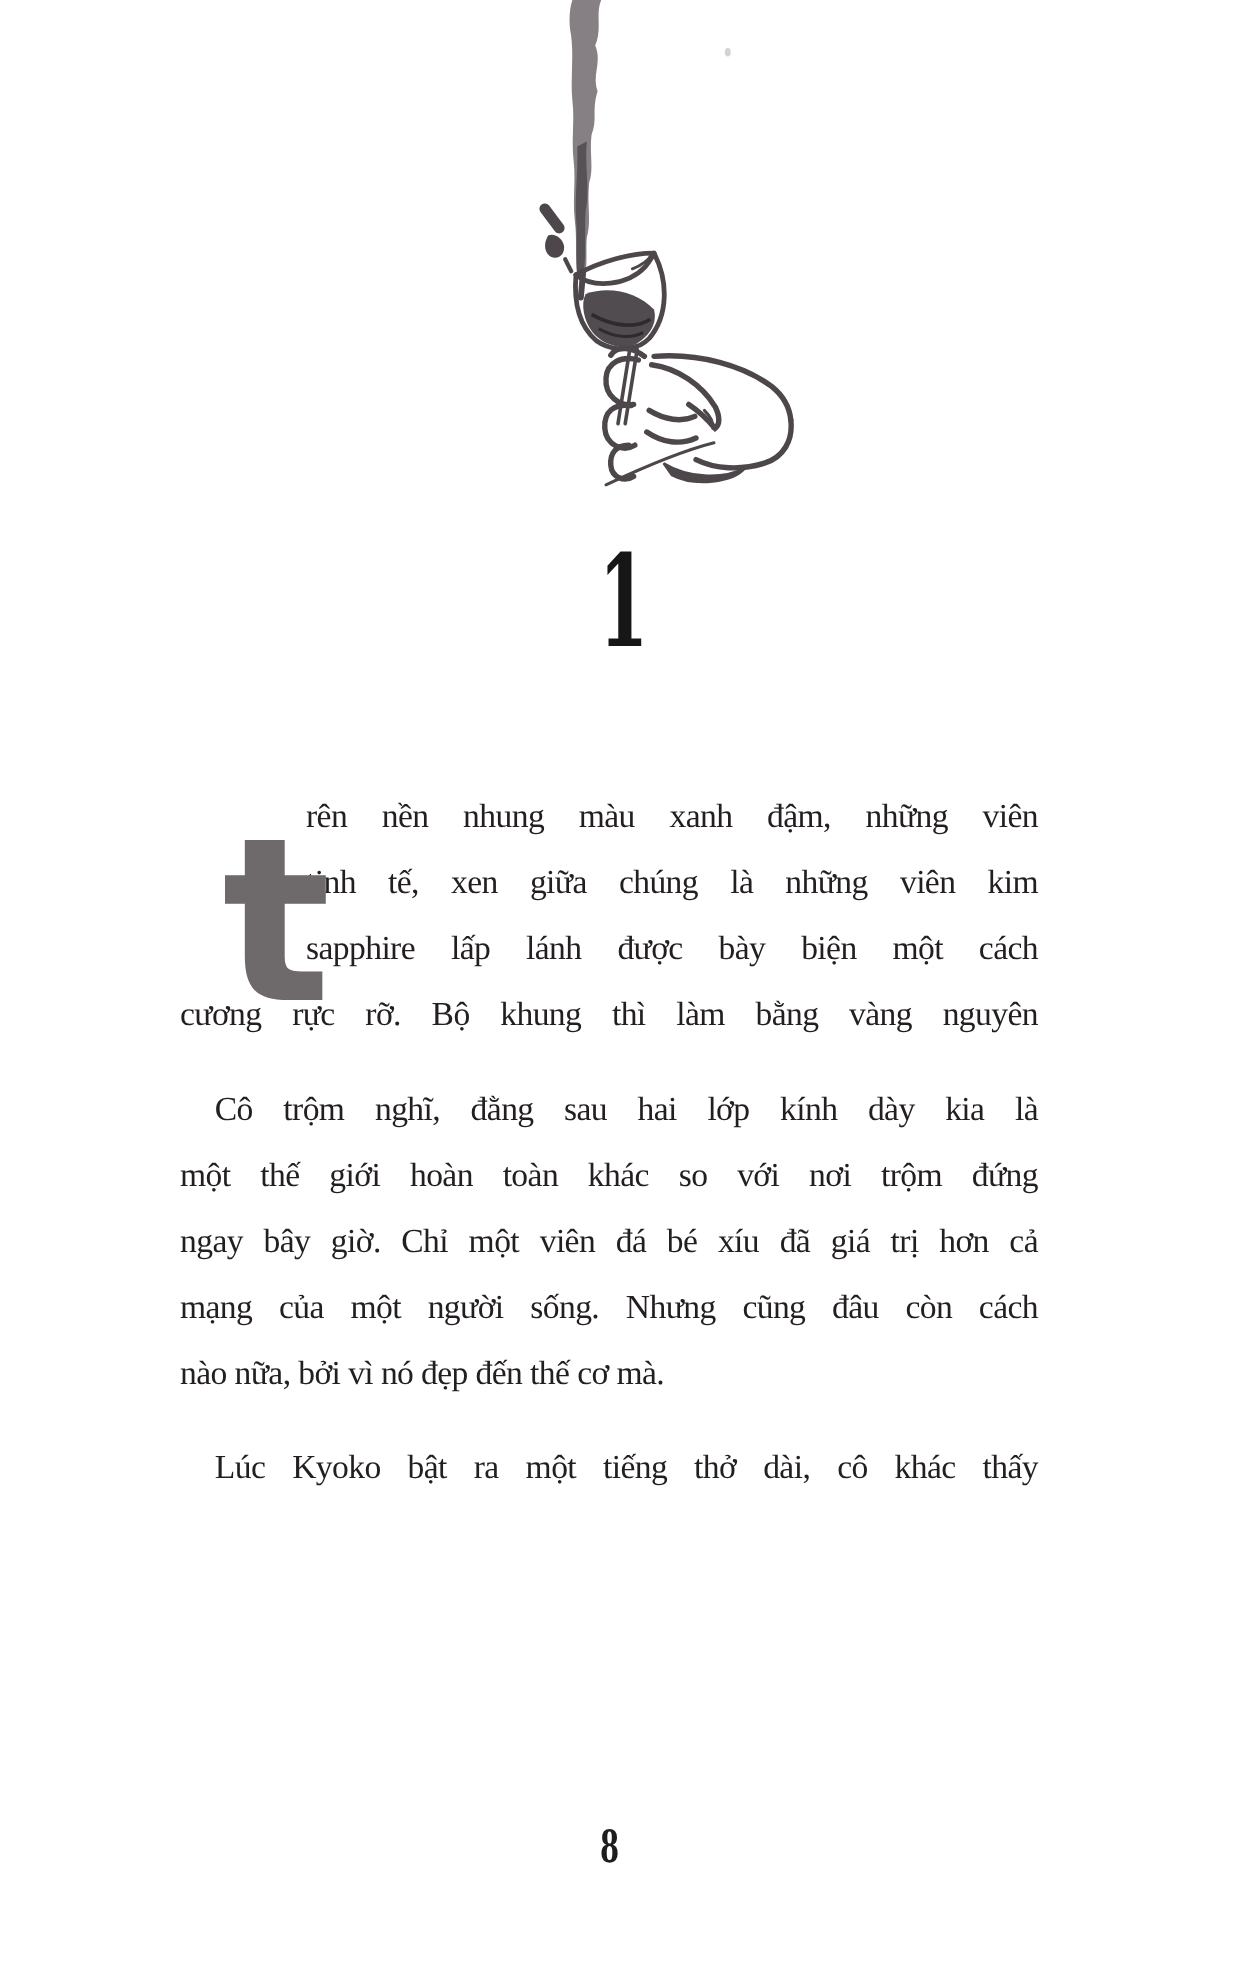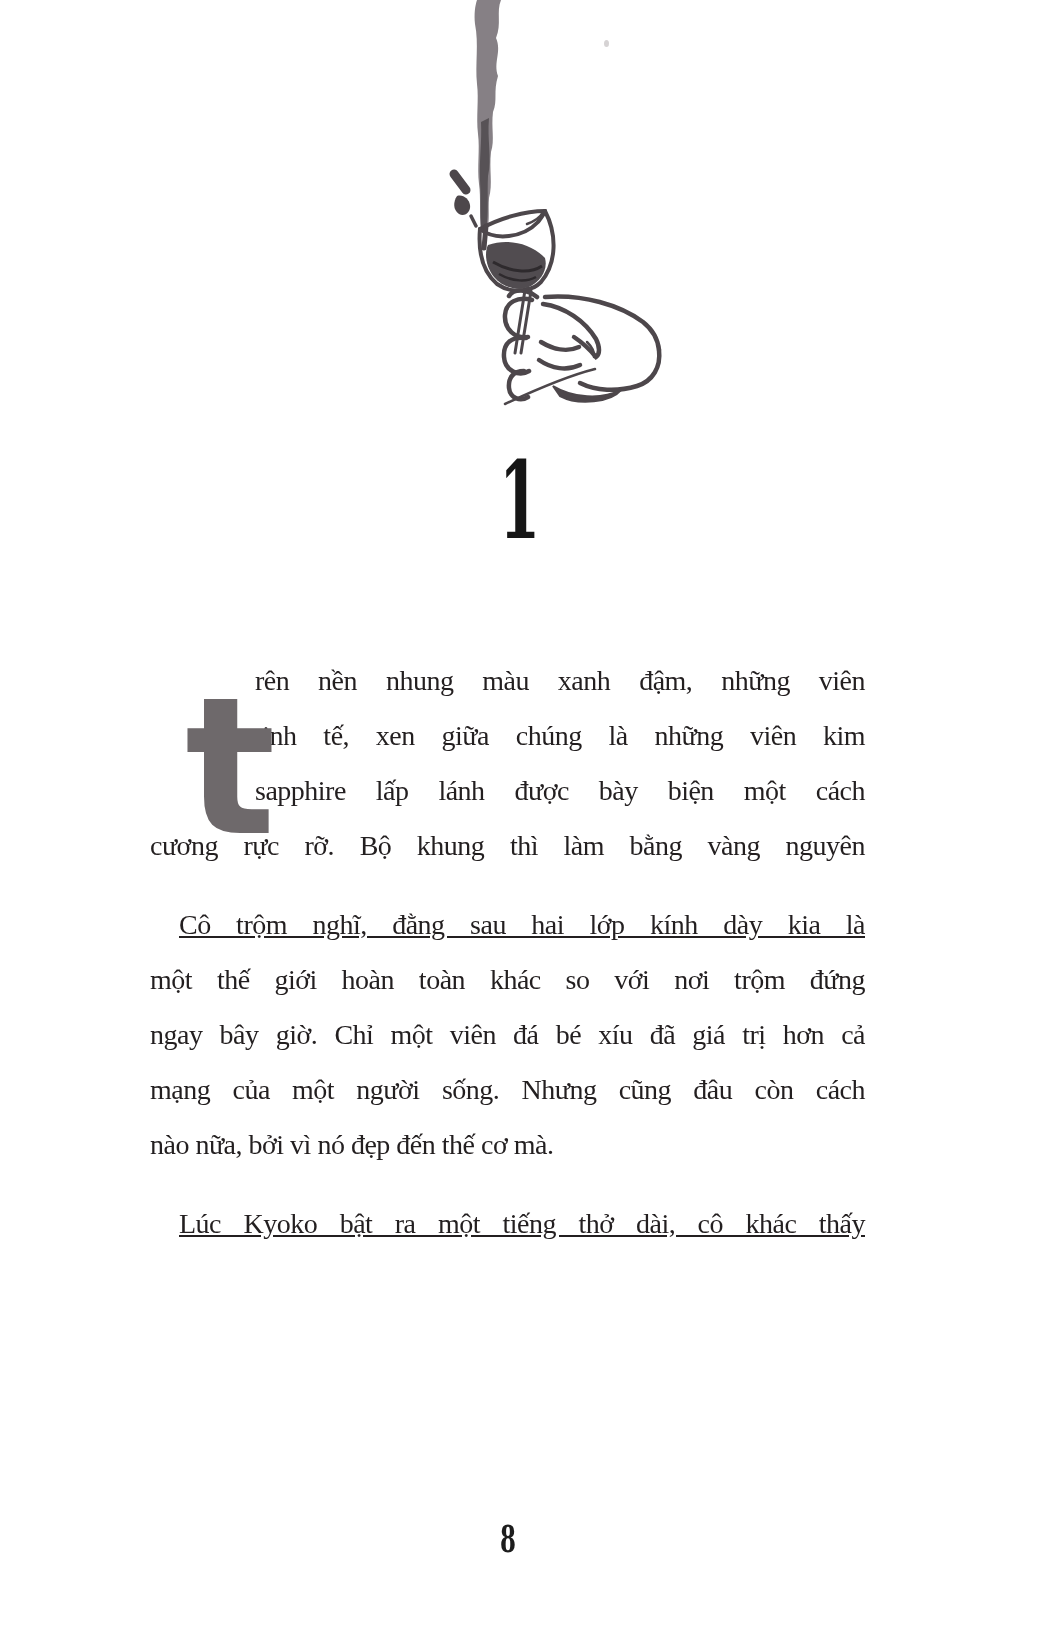--- a/index.html
+++ b/index.html
@@ -51,21 +51,21 @@
   .line {
     font-size: 28px;
     line-height: 55px;
     letter-spacing: -0.5px;
     text-align: justify;
     text-align-last: justify;
     white-space: nowrap;
   }
   .line.beside { padding-left: 105px; }
   .line.endline { text-align-last: left; white-space: normal; }
-  .line.indented { text-indent: 29px; text-decoration: underline; }
+  .line.indented { text-indent: 29px; }
   .dropcap {
     position: absolute;
     left: 35px;            
     top: 20px;             
     font-family: "DejaVu Sans", sans-serif;
     font-weight: bold;
     font-size: 190px;
     line-height: 190px;
     color: #6e696b;
   }

